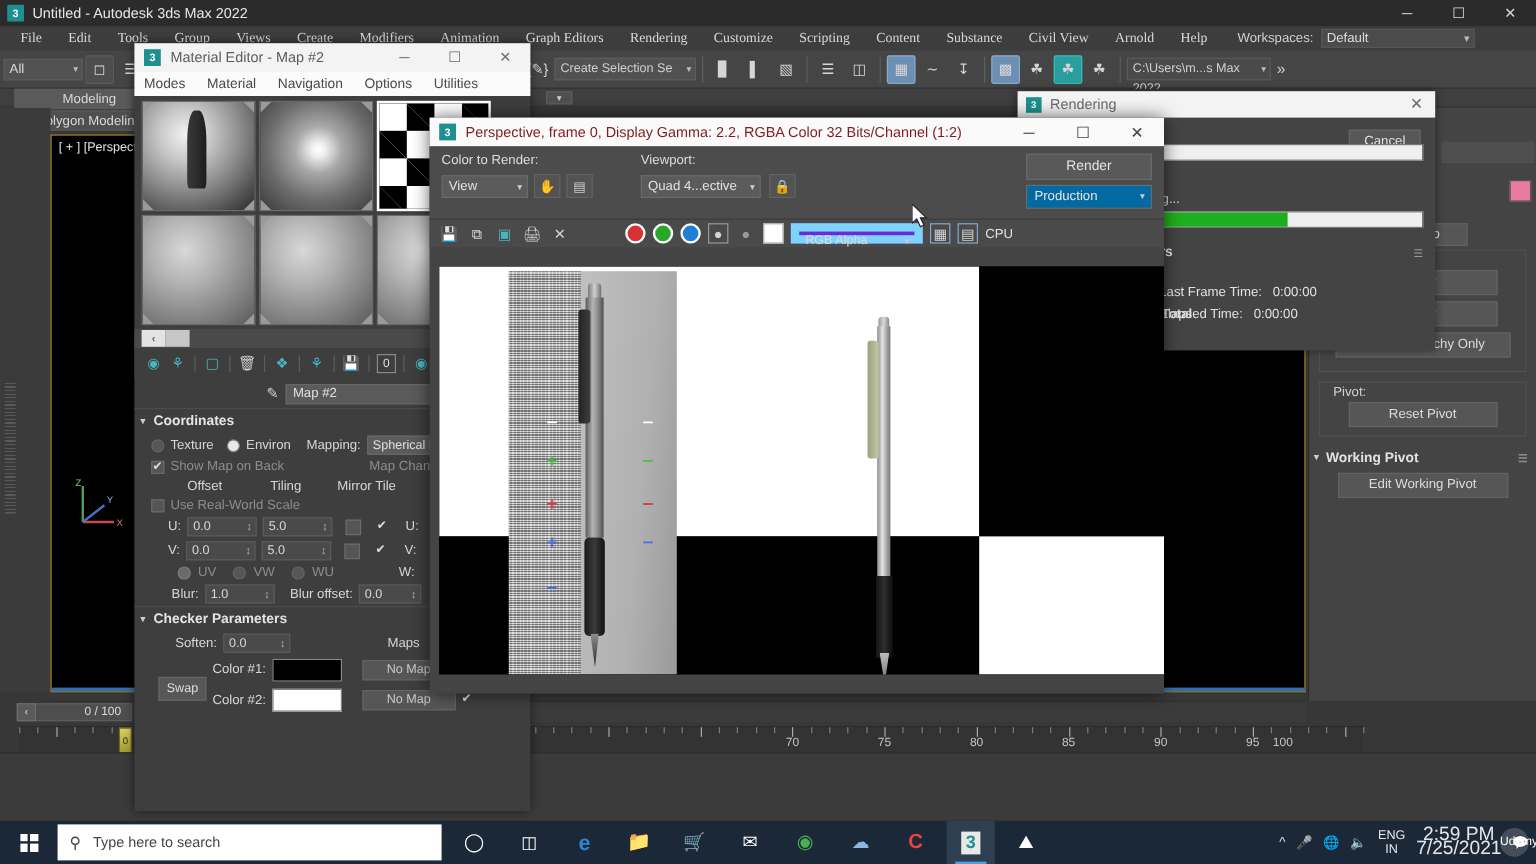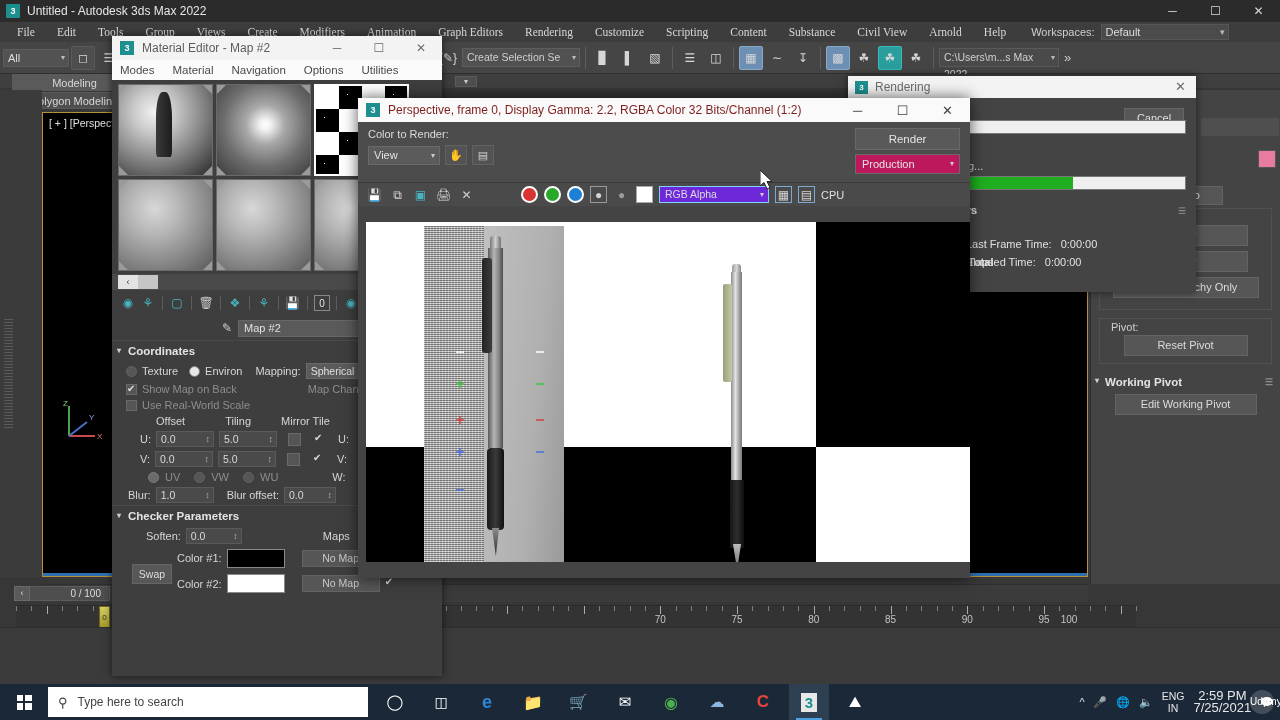--- a/index.html
+++ b/index.html
@@ -243,30 +243,30 @@
   .rf-combo { height: 19px; background: #5b5b5b; border: 1px solid #6a6a6a; color: #e2e2e2;
               font-size: 11px; line-height: 17px; padding-left: 5px; position: relative; }
   .rf-combo::after { content: "\25BE"; position: absolute; right: 4px; top: 0; font-size: 8px; color: #ccc; }
   .rf-ibtn { width: 22px; height: 20px; background: #535353; border: 1px solid #626262;
              display: flex; align-items: center; justify-content: center; color: #cfcfcf; font-size: 11px; }
   .rf-ibtn.hl { border: 1px solid #7fa8d0; }
   .render-btn { position: absolute; right: 10px; top: 6px; width: 105px; height: 22px;
                 background: #595959; border: 1px solid #686868; color: #e4e4e4; font-size: 11.5px;
                 text-align: center; line-height: 20px; }
   .prod-combo { position: absolute; right: 10px; top: 32px; width: 105px; height: 20px;
-                background: #be185d; border: 1px solid #6a6a6a; color: #e4e4e4; font-size: 11px;
+                background: #0369a1; border: 1px solid #6a6a6a; color: #e4e4e4; font-size: 11px;
                 line-height: 18px; padding-left: 6px; margin-left: 44px; }
   .prod-combo::after { content: "\25BE"; position: absolute; right: 5px; top: 0; font-size: 8px; color: #ccc; }
   .rfw-toolbar2 { height: 24px; background: #4a4a4a; display: flex; align-items: center;
                   gap: 6px; padding-left: 8px; border-top: 1px solid #3a3a3a; }
   .t2-ico { width: 17px; height: 17px; display: flex; align-items: center; justify-content: center;
             color: #d4d4d4; font-size: 12px; }
   .chan-btn { width: 17px; height: 17px; border-radius: 50%; border: 2px solid #fff; }
   .chan-sq { width: 17px; height: 17px; background: #fff; border: 1px solid #aaa; }
-  .chan-combo { width: 110px; height: 17px; background: #6d28d9; border: 1px solid #7dd3fc;
+  .chan-combo { width: 110px; height: 17px; background: #6d28d9; border: 7px solid #7dd3fc;
                 color: #ddd; font-size: 10.5px; line-height: 15px; padding-left: 5px; position: relative; }
   .chan-combo::after { content: "\25BE"; position: absolute; right: 4px; top: 0; font-size: 8px; color: #ccc; }
   .rfw-canvas { position: absolute; left: 8px; top: 124px; width: 604px; height: 340px;
                 background: #000; overflow: hidden; }
 
   
   .ri { position: absolute; inset: 0; }
   .ri-white { position: absolute; left: 0; top: 0; width: 450px; height: 225px; background: #fff; }
   .ri-blk-tr { position: absolute; left: 450px; top: 0; width: 154px; height: 225px; background: #000; }
   .ri-blk-bl { position: absolute; left: 0; top: 225px; width: 450px; height: 115px; background: #000; }
@@ -316,21 +316,21 @@
                background: #fff; display: flex; align-items: center; padding-left: 10px; gap: 10px; }
   .searchbox span.txt { font-size: 12px; color: #444; }
   .tb-icons { position: absolute; left: 375px; top: 0; height: 36px; display: flex; align-items: center; gap: 6px;}
   .tb-app { width: 40px; height: 36px; display: flex; align-items: center; justify-content: center;
             position: relative; }
   .tb-app.act { background: #2f3f52; }
   .tb-app .ul { position: absolute; bottom: 0; left: 7px; width: 26px; height: 2px; background: #4aa3e0; }
   .tray { position: absolute; right: 6px; top: 0; height: 36px; display: flex; align-items: center; gap: 9px;
           color: #e6e6e6; font-size: 11px; }
   .tray .lang { text-align: center; line-height: 12px; font-size: 10.5px; }
-  .tray .clock { text-align: center; line-height: 12px; font-size: 13px; }
+  .tray .clock { text-align: center; line-height: 12px; font-size: 16px; }
   .udemy { position: absolute; right: 6px; top: 6px; width: 24px; height: 24px;
            border-radius: 50%; background: rgba(255,255,255,.18); color: #fff;
            font-size: 10px; text-align: center; line-height: 24px; }
 </style>
 </head>
 <body>
 
 <div id="app">
 
   <div class="maxwin">
@@ -702,28 +702,28 @@
       <span class="radio on" style="margin-left:6px;"></span>
       <span>Environ</span>
       <span style="margin-left:8px;">Mapping:</span>
       <span style="background:#5b5b5b;border:1px solid #6a6a6a;height:16px;line-height:14px;padding:0 4px;font-size:10.5px;color:#e0e0e0;">Spherical Envi</span>
     </div>
     <div class="prow">
       <span class="chk on"></span>
       <span class="dim-txt">Show Map on Back</span>
       <span class="dim-txt" style="margin-left:66px;">Map Channel:</span>
     </div>
-    <div class="prow">
-      <span class="chk"></span>
-      <span class="dim-txt">Use Real-World Scale</span>
-    </div>
     <div class="prow" style="padding-left:44px;gap:22px;">
       <span>Offset</span>
       <span style="margin-left:18px;">Tiling</span>
       <span style="margin-left:8px;">Mirror Tile</span>
+    </div>
+    <div class="prow">
+      <span class="chk"></span>
+      <span class="dim-txt">Use Real-World Scale</span>
     </div>
     <div class="prow" style="padding-left:28px;">
       <span>U:</span>
       <span class="spin" style="width:58px;">0.0</span>
       <span class="spin" style="width:58px;">5.0</span>
       <span class="chk" style="margin-left:6px;width:13px;height:13px;"></span>
       <span class="chk on" style="margin-left:8px;border:none;background:transparent;"></span>
       <span style="margin-left:8px;">U:</span>
     </div>
     <div class="prow" style="padding-left:28px;">
@@ -736,21 +736,21 @@
     </div>
     <div class="prow" style="padding-left:36px;gap:6px;">
       <span class="radio"></span>
       <span class="dim-txt">UV</span>
       <span class="radio dim" style="margin-left:8px;"></span>
       <span class="dim-txt">VW</span>
       <span class="radio dim" style="margin-left:8px;"></span>
       <span class="dim-txt">WU</span>
       <span style="margin-left:48px;">W:</span>
     </div>
-    <div class="prow" style="padding-left:16px;">
+    <div class="prow" style="padding-left:31px;">
       <span>Blur:</span>
       <span class="spin" style="width:58px;">1.0</span>
       <span style="margin-left:8px;">Blur offset:</span>
       <span class="spin" style="width:52px;">0.0</span>
     </div>
 
     <div class="rollhdr">Checker Parameters</div>
 
     <div class="prow" style="padding-left:34px;">
       <span>Soften:</span>
@@ -785,20 +785,27 @@
     </div>
 
     <div class="rfw-top">
       <div style="display:flex;gap:40px;">
         <div>
           <div class="rf-lbl">Color to Render:</div>
           <div style="display:flex;align-items:flex-end;gap:5px;margin-top:5px;">
             <div class="rf-combo" style="width:72px;">View</div>
             <div class="rf-ibtn">✋</div>
             <div class="rf-ibtn">▤</div>
+          </div>
+        </div>
+        <div>
+          <div class="rf-lbl">Viewport:</div>
+          <div style="display:flex;align-items:center;gap:7px;margin-top:5px;">
+            <div class="rf-combo" style="width:100px;">Quad 4...ective</div>
+            <div class="rf-ibtn">🔒</div>
           </div>
         </div>
       </div>
       <div class="render-btn">Render</div>
       <div class="prod-combo">Production</div>
     </div>
 
     <div class="rfw-toolbar2">
       <div class="t2-ico">💾</div>
       <div class="t2-ico">⧉</div>

